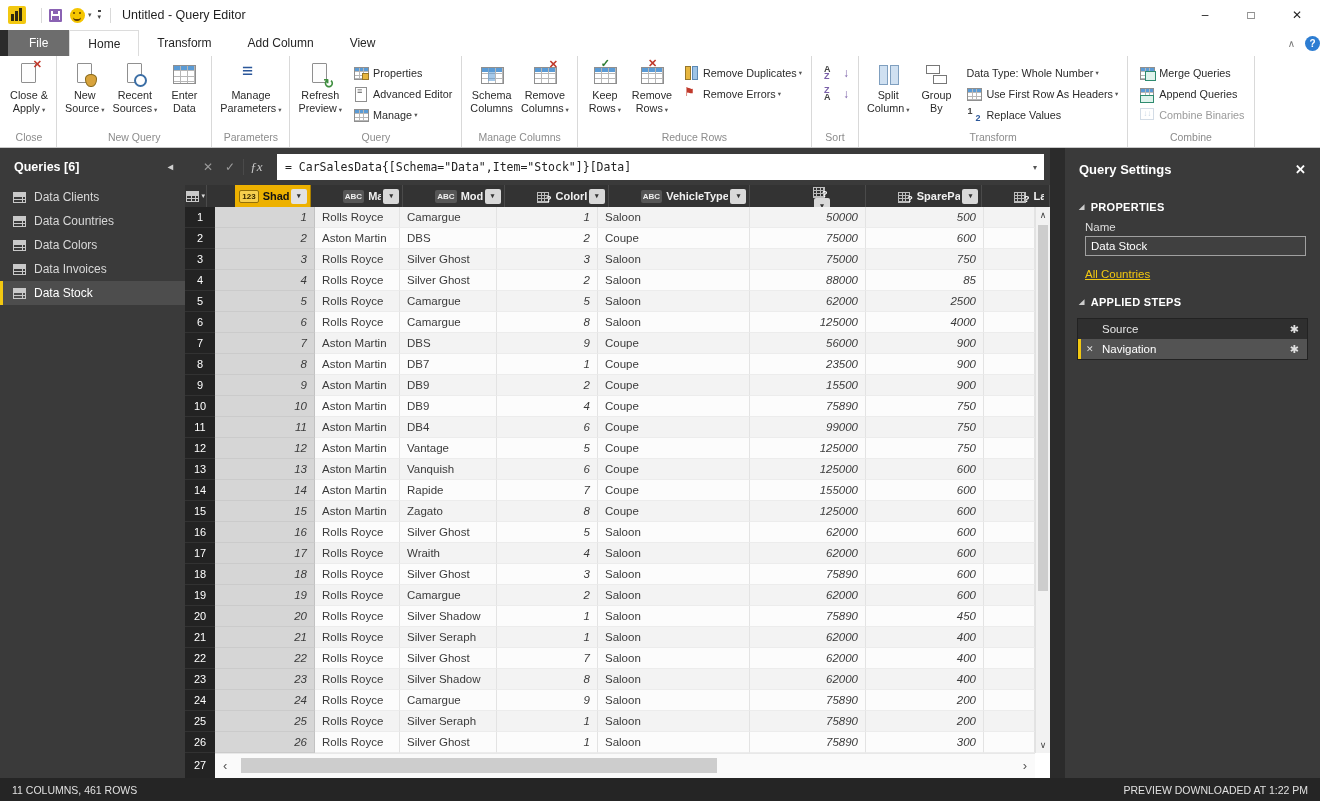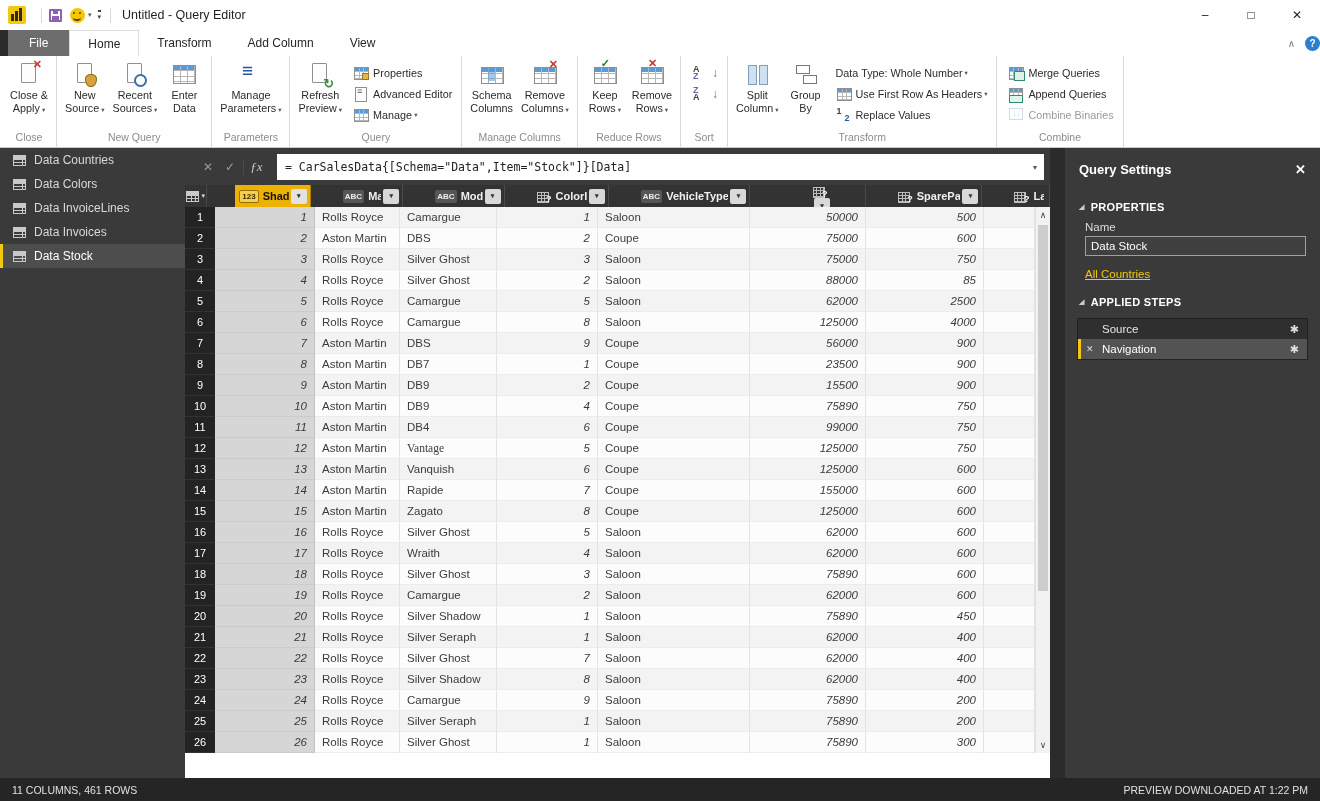--- a/index.html
+++ b/index.html
@@ -304,20 +304,32 @@
           <div class="rlarge">
             <span class="icn lg ic-keep-rows"></span>
             <div class="l">Keep</div>
             <div class="l">Rows<span class="dd">▾</span></div>
           </div>
           <div class="rlarge">
             <span class="icn lg ic-remove-rows"></span>
             <div class="l">Remove</div>
             <div class="l">Rows<span class="dd">▾</span></div>
           </div>
+          <div class="rstack">
+            <div class="rsmall">
+              <span class="icn sm ic-remove-duplicates"></span>
+              <span class="slbl">Remove Duplicates</span>
+              <span class="dd">▾</span>
+            </div>
+            <div class="rsmall">
+              <span class="icn sm ic-remove-errors"></span>
+              <span class="slbl">Remove Errors</span>
+              <span class="dd">▾</span>
+            </div>
+          </div>
         </div>
         <div class="rlabel">Reduce Rows</div>
       </div>
       <div class="rgroup">
         <div class="rbody">
           <div class="rstack">
             <div class="rsmall">
               <span class="icn sm ic-sort-az"></span>
               <span class="sort-arrow">↓</span>
             </div>
@@ -374,32 +386,36 @@
               <span class="icn sm ic-combine-binaries"></span>
               <span class="slbl">Combine Binaries</span>
             </div>
           </div>
         </div>
         <div class="rlabel">Combine</div>
       </div>
     </div>
 
   <div id="sidebar">
+    <div class="qhead">
+      <span class="qtitle">Queries [6]</span>
+      <span class="qcollapse">◂</span>
+    </div>
     <div id="qlist">
         <div class="qitem">
           <span class="mini-grid"></span>
+          <span class="qlabel">Data Clients</span>
+        </div>
+        <div class="qitem">
+          <span class="mini-grid"></span>
           <span class="qlabel">Data Countries</span>
         </div>
         <div class="qitem">
           <span class="mini-grid"></span>
           <span class="qlabel">Data Colors</span>
-        </div>
-        <div class="qitem">
-          <span class="mini-grid"></span>
-          <span class="qlabel">Data InvoiceLines</span>
         </div>
         <div class="qitem">
           <span class="mini-grid"></span>
           <span class="qlabel">Data Invoices</span>
         </div>
         <div class="qitem selected">
           <span class="mini-grid"></span>
           <span class="qlabel">Data Stock</span>
         </div>
       </div>
@@ -580,21 +596,21 @@
             <div class="td num" style="width: 101px;">6</div>
             <div class="td" style="width: 152px;">Coupe</div>
             <div class="td num" style="width: 116px;">99000</div>
             <div class="td num" style="width: 118px;">750</div>
             <div class="td" style="width: 51px;"></div>
           </div>
           <div class="tr">
             <div class="gut">12</div>
             <div class="td num selcol" style="width: 100px;">12</div>
             <div class="td" style="width: 85px;">Aston Martin</div>
-            <div class="td" style="width: 97px; font-family: Liberation Serif, serif;">Vantage</div>
+            <div class="td" style="width: 97px;">Vantage</div>
             <div class="td num" style="width: 101px;">5</div>
             <div class="td" style="width: 152px;">Coupe</div>
             <div class="td num" style="width: 116px;">125000</div>
             <div class="td num" style="width: 118px;">750</div>
             <div class="td" style="width: 51px;"></div>
           </div>
           <div class="tr alt">
             <div class="gut">13</div>
             <div class="td num selcol" style="width: 100px;">13</div>
             <div class="td" style="width: 85px;">Aston Martin</div>
@@ -742,20 +758,29 @@
             <div class="td num selcol" style="width: 100px;">26</div>
             <div class="td" style="width: 85px;">Rolls Royce</div>
             <div class="td" style="width: 97px;">Silver Ghost</div>
             <div class="td num" style="width: 101px;">1</div>
             <div class="td" style="width: 152px;">Saloon</div>
             <div class="td num" style="width: 116px;">75890</div>
             <div class="td num" style="width: 118px;">300</div>
             <div class="td" style="width: 51px;"></div>
           </div>
         </div>
+      <div class="hscroll-row">
+        <span class="gut27">27</span>
+        <div class="htrack">
+          <span class="harrow left">‹</span>
+          <span class="hthumb"></span>
+          <span class="harrow right">›</span>
+        </div>
+        <div class="hcorner"></div>
+      </div>
       <div class="vscroll">
         <span class="varrow up">∧</span>
         <span class="vthumb"></span>
         <span class="varrow down">∨</span>
       </div>
     </div>
   </div>
 
   <div id="panel">
     <div class="phead">

